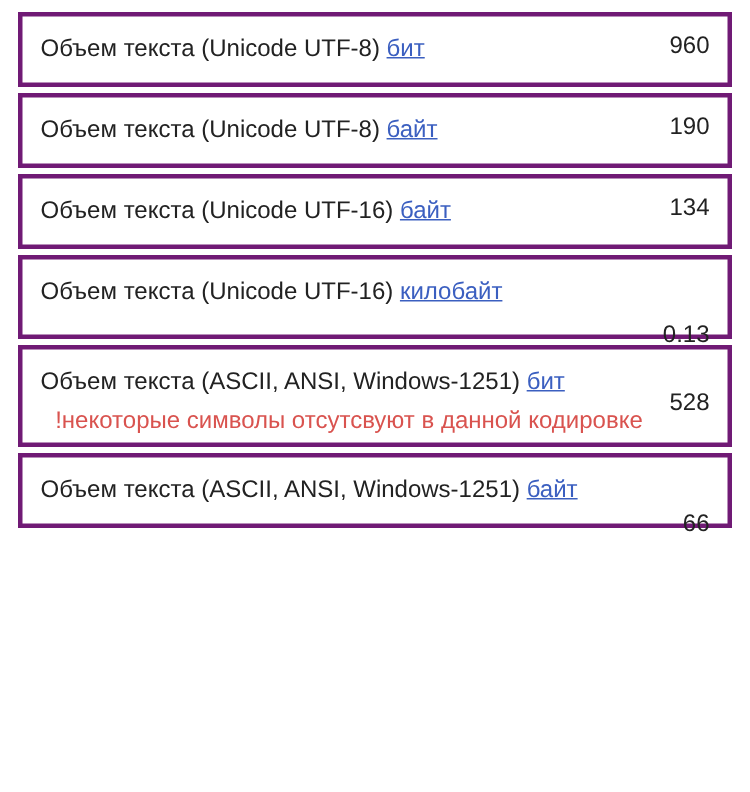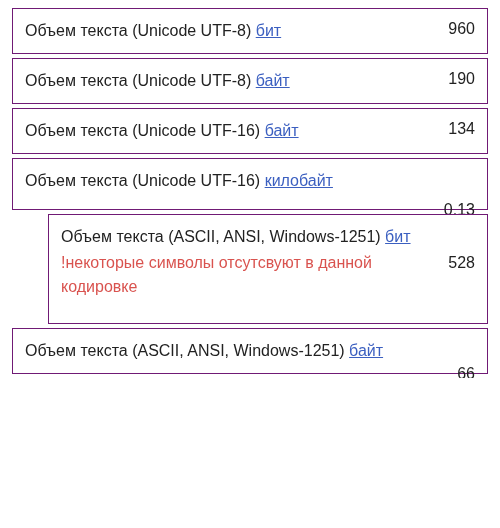--- a/index.html
+++ b/index.html
@@ -9,21 +9,21 @@
     background: #fff;
     color: #222;
     width: 500px;
   }
   .table {
     display: flex;
     flex-direction: column;
     padding: 8px 12px 0 12px;
   }
   .row {
-    border: 1px solid #701a75;
+    border: 3px solid #701a75;
     padding: 10px 12px 10px 12px;
     display: flex;
     align-items: flex-start;
     justify-content: space-between;
     margin-bottom: 4px;
     min-height: 44px;
     position: relative;
   }
   .row .left {
     display: inline;
@@ -37,37 +37,37 @@
     padding-top: 1px;
   }
   .unit {
     color: #3b5fc0;
     text-decoration: underline;
     cursor: pointer;
   }
   .warning {
     color: #d9534f;
     display: block;
-    text-align: left;
+    text-align: center;
     line-height: 1.5;
     margin-top: 2px;
   }
   .row.multi .value {
     align-self: center;
   }
   .row.kb16 {
     padding-bottom: 16px;
   }
   .row.kb16 .value {
     position: absolute;
     right: 12px;
     bottom: -10px;
     background: transparent;
   }
-  .row.ascii-bit { padding-bottom: 24px; margin-left: 36px; }
+  .row.ascii-bit { padding-bottom: 2px; }
   .row.ascii-byte .value {
     position: absolute;
     right: 12px;
     bottom: -10px;
   }
 </style>
 </head>
 <body>
 
 <div class="table">

